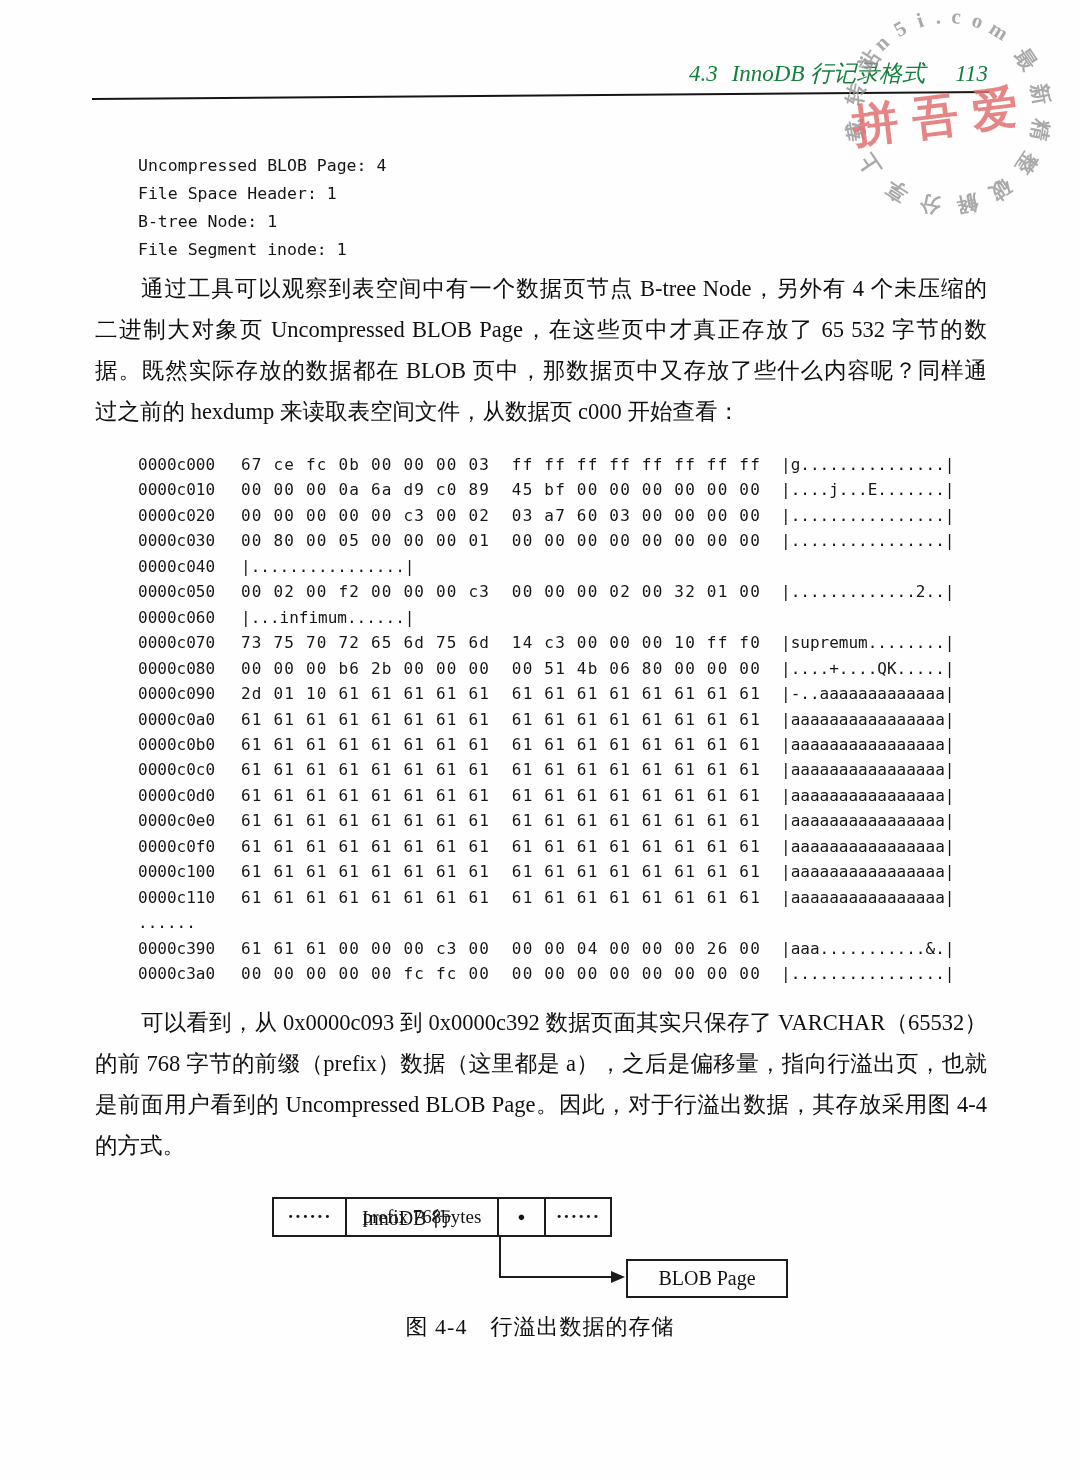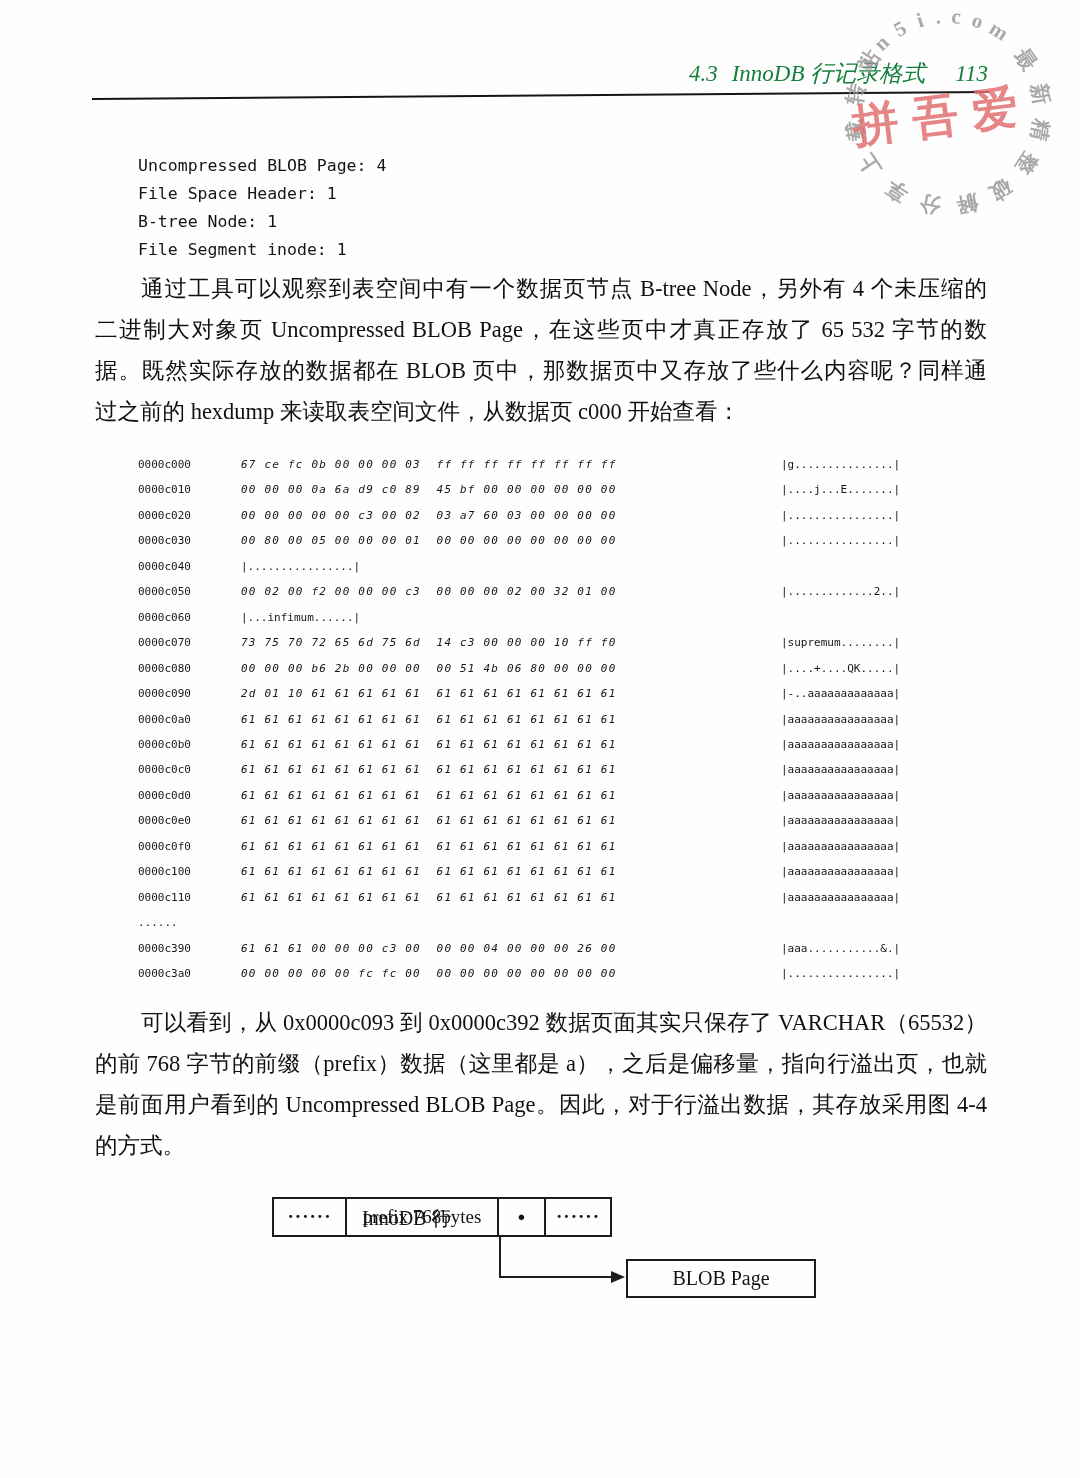--- a/index.html
+++ b/index.html
@@ -56,25 +56,25 @@
   }
   .para .ln:first-child { text-indent:46px; }
   .para .ln:last-child { text-align-last:auto; }
   .p1 { top:268px; }
   .p2 { top:1002px; }
 
   
   .hexdump {
     position:absolute; left:138px; top:452px; width:830px;
     font-family:"DejaVu Sans Mono","Liberation Mono",monospace;
-    font-size:11px; line-height:25.45px; color:#161616;
+    font-size:16px; line-height:25.45px; color:#161616;
   }
   .hexrow { display:flex; white-space:pre; }
   .hexrow .off { width:103px; }
-  .hexrow .hex { width:540px; letter-spacing:1.2px;font-style:italic; }
+  .hexrow .hex { width:540px; letter-spacing:1.2px; }
   .hexrow .asc { flex:1; }
 
   
   .fig-label { position:absolute; left:362px; top:1169px; font-size:20px; color:#141414;margin-top:36px; }
   .fig-row { position:absolute; left:272px; top:1197px; display:flex; height:40px; }
   .fig-cell {
     border:2px solid #1c1c1c; margin-left:-2px; height:40px;
     display:flex; align-items:center; justify-content:center;
     font-size:19px; color:#141414; background:transparent;
   }
@@ -83,21 +83,21 @@
   .fig-cell:nth-child(2) { width:154px; }
   .fig-cell:nth-child(3) { width:49px;  font-size:13px; }
   .fig-cell:nth-child(4) { width:68px;  font-weight:bold; letter-spacing:1px; }
   .fig-vline { position:absolute; left:499px; top:1236px; width:2px; height:42px; background:#1c1c1c; }
   .fig-hline { position:absolute; left:499px; top:1276px; width:112px; height:2px; background:#1c1c1c; }
   .fig-arrow {
     position:absolute; left:611px; top:1270.5px; width:0; height:0;
     border-left:14px solid #1c1c1c; border-top:6.5px solid transparent; border-bottom:6.5px solid transparent;
   }
   .blob-box {
-    position:absolute; left:626px; top:1259px; width:190px; height:39px;
+    position:absolute; left:626px; top:1259px; width:162px; height:39px;
     border:2px solid #1c1c1c; display:flex; align-items:center; justify-content:center;
     font-size:20px; color:#141414;
   }
   .fig-caption {
     position:absolute; left:0; right:0; top:1312px; text-align:center;
     font-size:22px; letter-spacing:1px; color:#101010;
   }
 </style>
 </head>
 <body>
@@ -261,14 +261,15 @@
   <div class="fig-row">
       <div class="fig-cell">······</div>
       <div class="fig-cell">prefix 768bytes</div>
       <div class="fig-cell">●</div>
       <div class="fig-cell">······</div>
     </div>
   <div class="fig-vline"></div>
   <div class="fig-hline"></div>
   <div class="fig-arrow"></div>
   <div class="blob-box">BLOB Page</div>
+  <div class="fig-caption">图 4-4　行溢出数据的存储</div>
 
 </div>
 
 </body></html>

